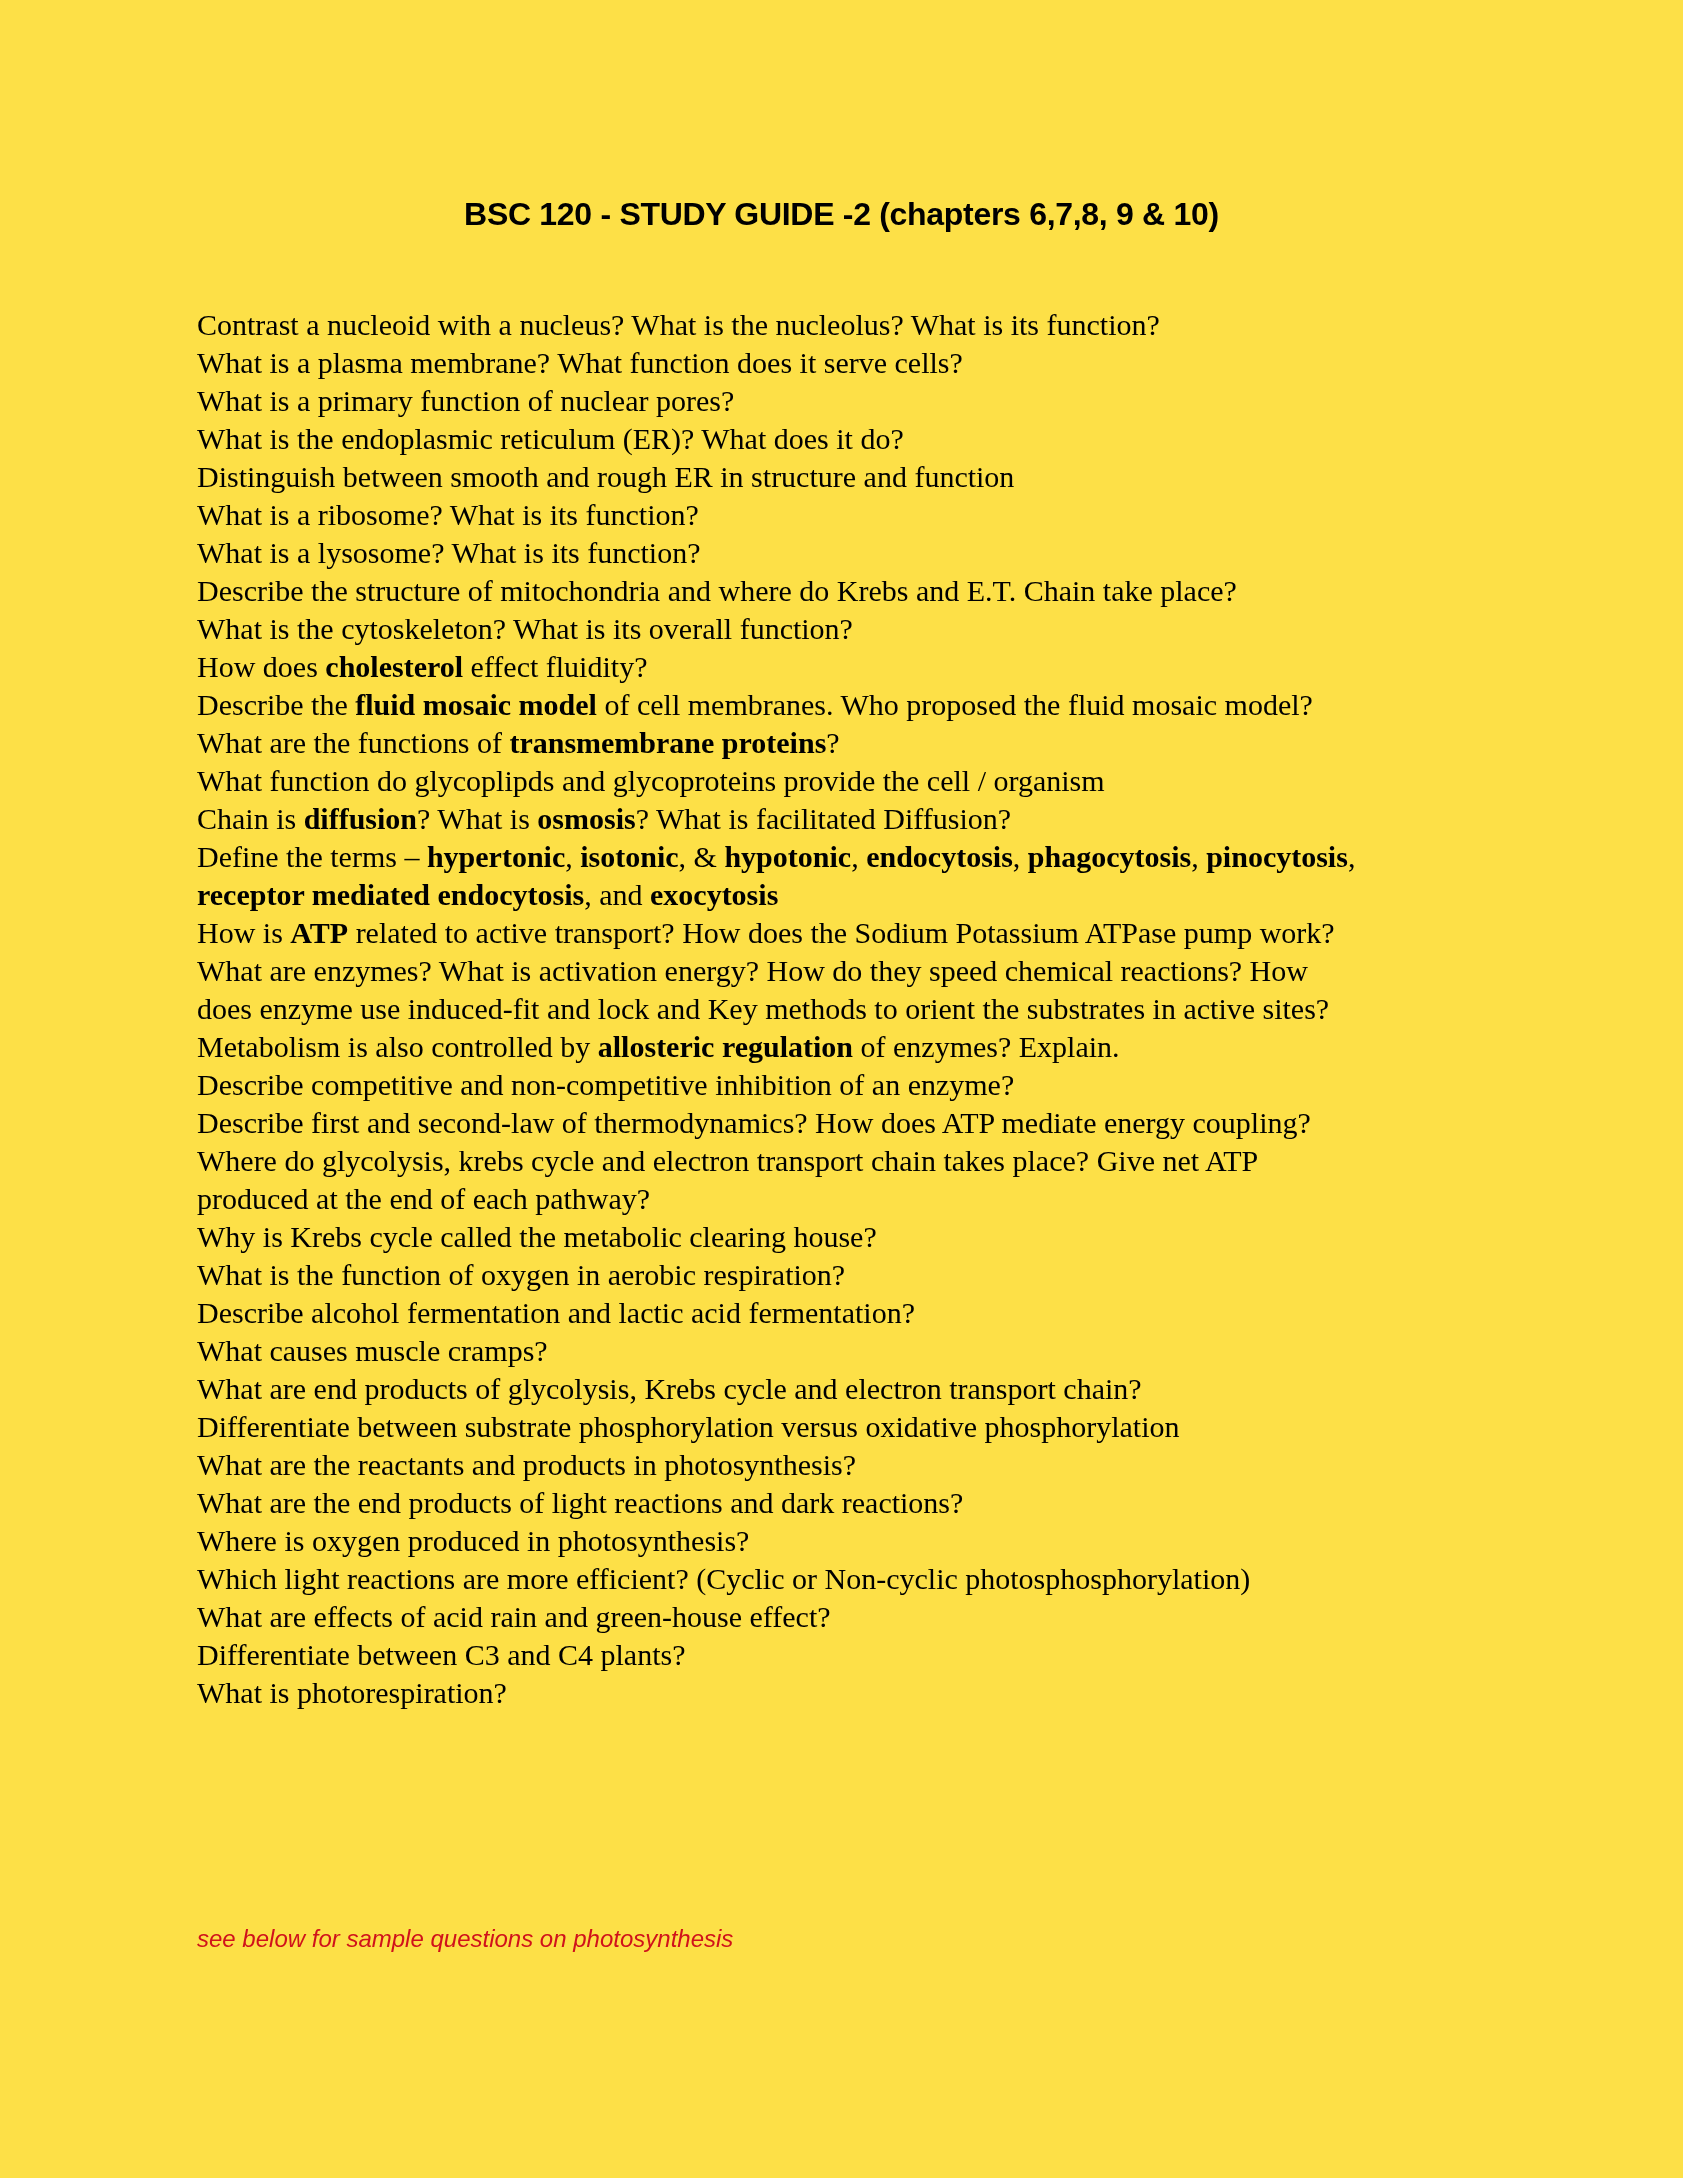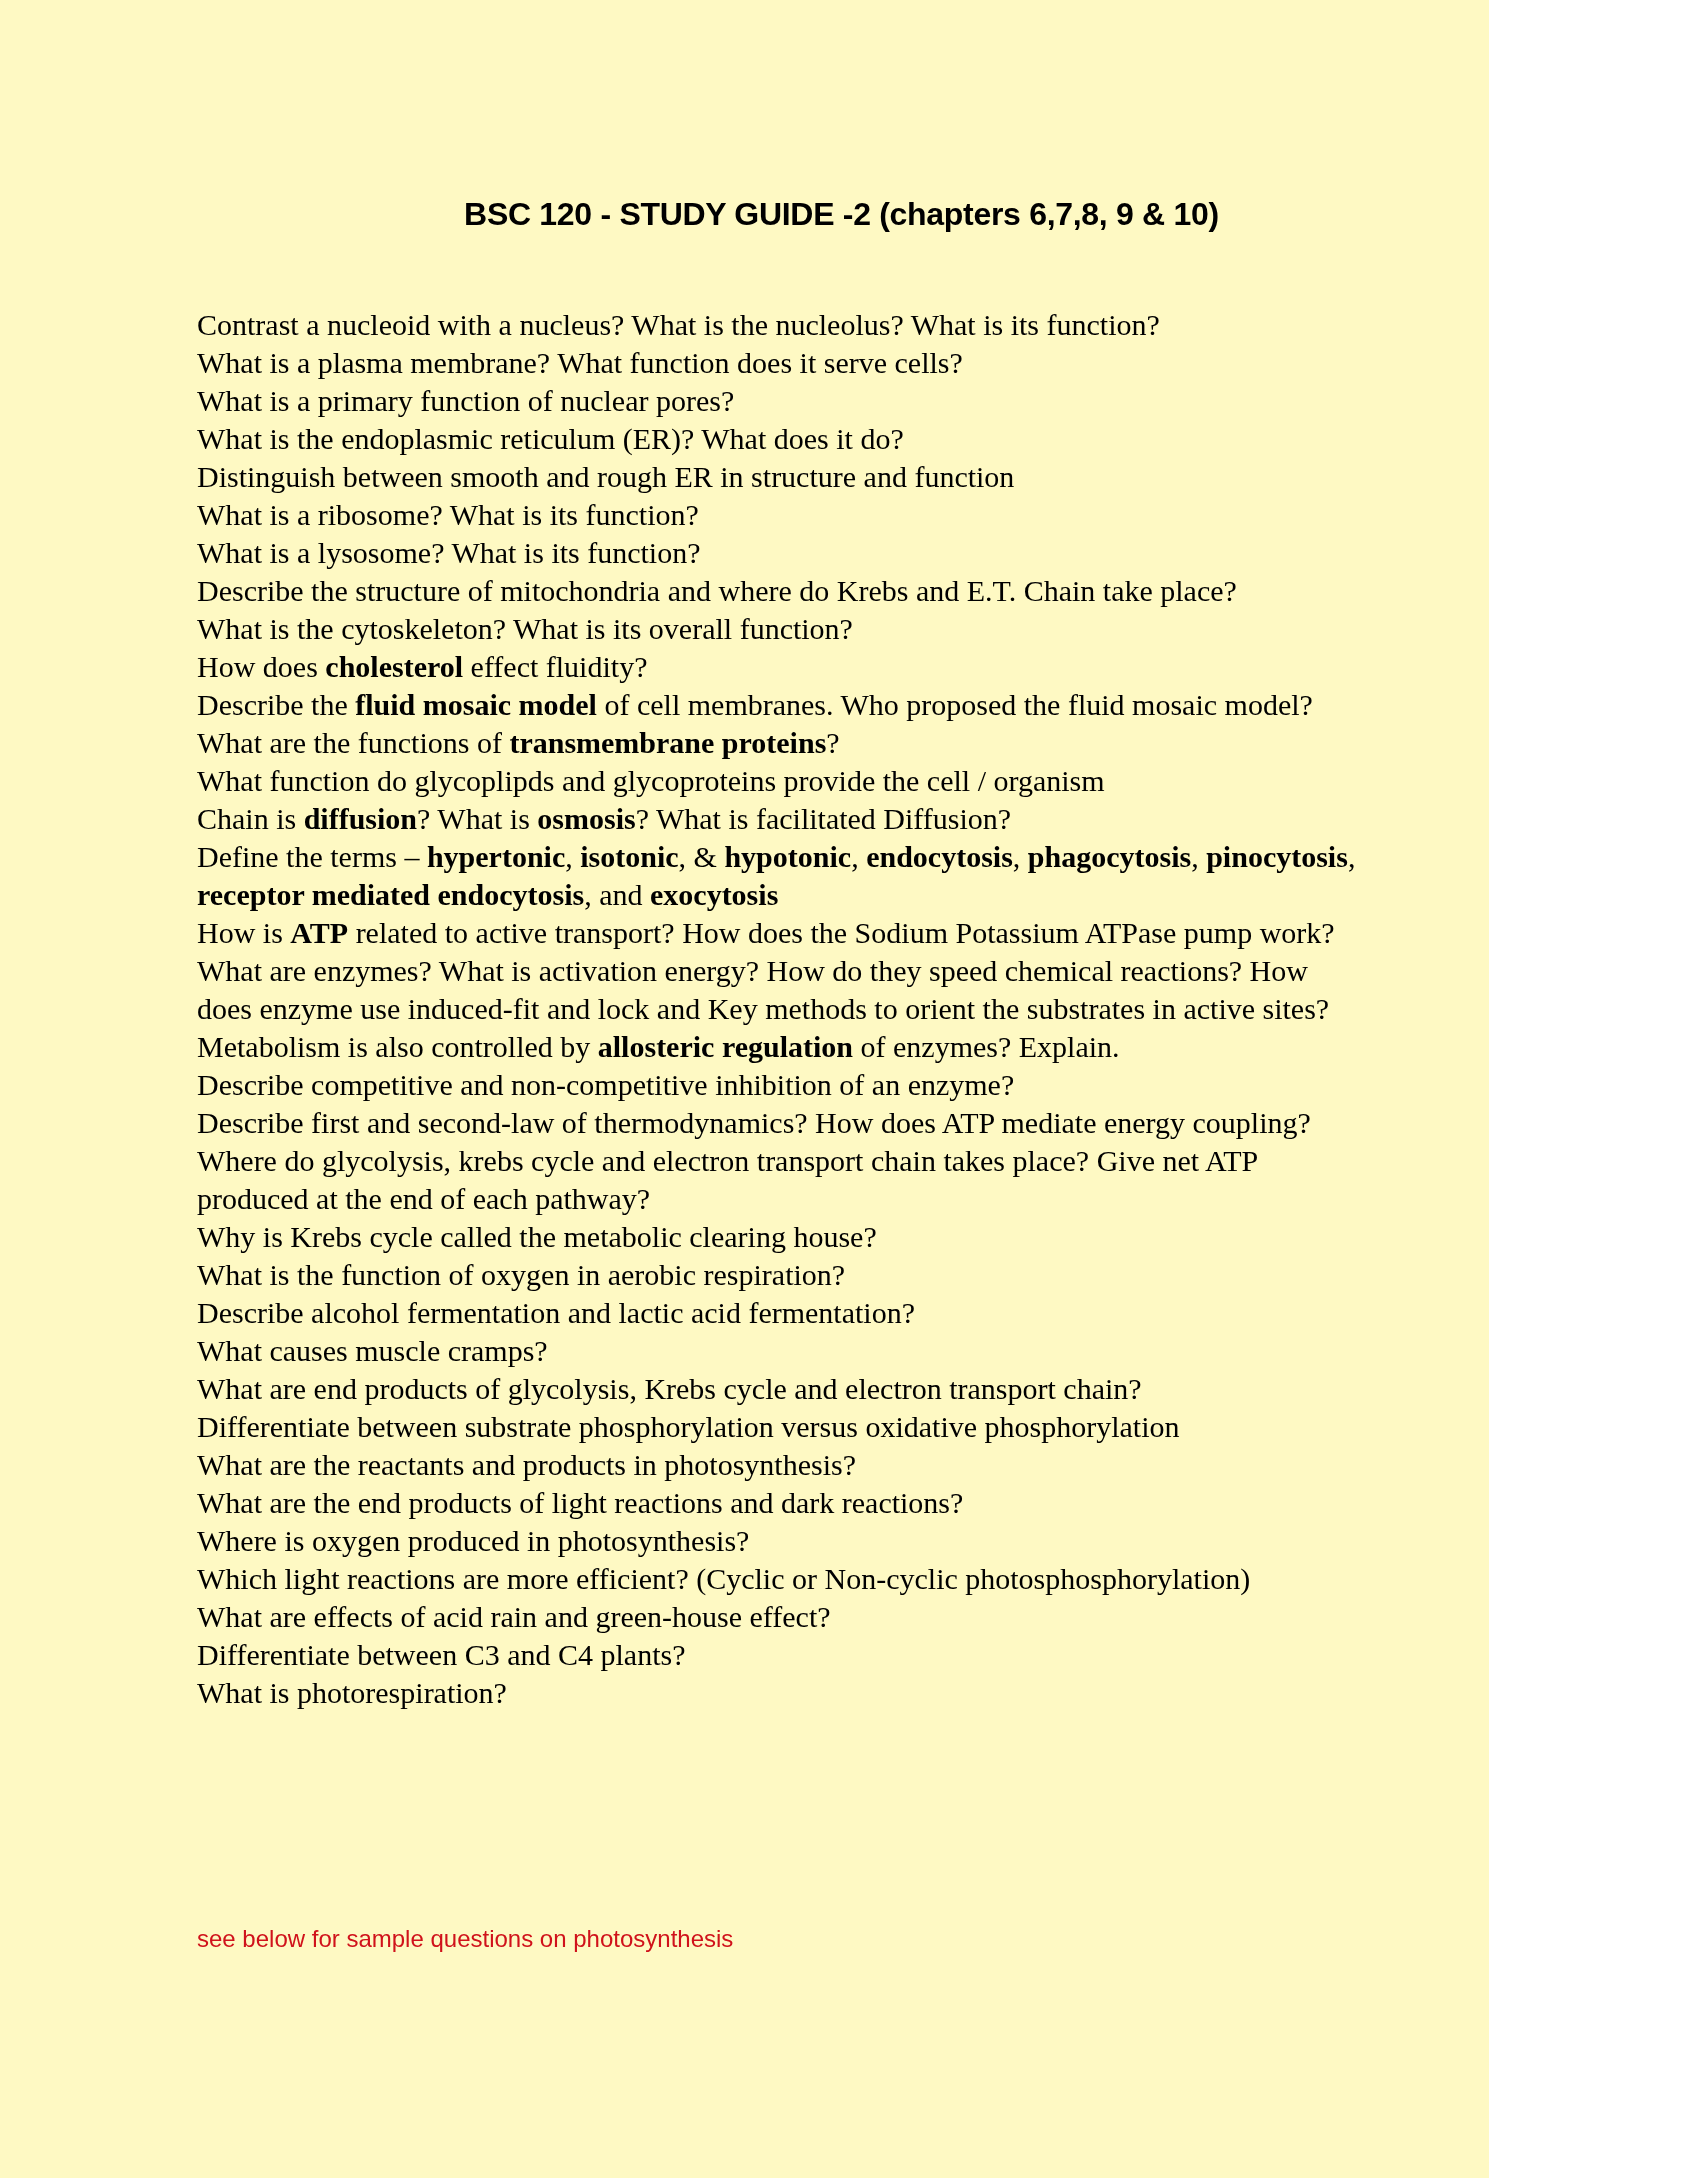--- a/index.html
+++ b/index.html
@@ -1,34 +1,34 @@
 <!DOCTYPE html>
 <html><head>
   <meta charset="utf-8">
   <style>
     html, body { margin: 0; padding: 0; background: #ffffff; }
     body { width: 1683px; height: 2178px; position: relative; overflow: hidden; }
-    .page { position: absolute; left: 0; top: 0; width: 1489px; height: 2178px; background: #fef9c3; }
+    .page { position: absolute; left: 0; top: 0; width: 1683px; height: 2178px; background: #fde047; }
     .title {
       position: absolute; left: 0; width: 1683px; top: 196px;
       text-align: center;
       font-family: "Liberation Sans", sans-serif;
       font-weight: bold; font-size: 32px; color: #000;
       letter-spacing: -0.3px;
     }
     .body {
       position: absolute; left: 197px; top: 306px; width: 1327px;
       font-family: "Liberation Serif", serif;
       font-size: 30px; line-height: 38px; color: #000;
     }
     .line { white-space: nowrap; }
     .note {
       position: absolute; left: 197px; top: 1925px;
       font-family: "Liberation Sans", sans-serif;
-      font-size: 24px; color: #d0121b;
+      font-size: 24px; color: #d0121b; font-style: italic;
     }
     b { font-weight: bold; }
   </style>
 </head>
 <body>
 
 <div class="page">
   <div class="title">BSC 120 - STUDY GUIDE -2 (chapters 6,7,8, 9 &amp; 10)</div>
   <div class="body" id="question-list">
       <div class="line"><span>Contrast a nucleoid with a nucleus? What is the nucleolus? What is its function?</span></div>

